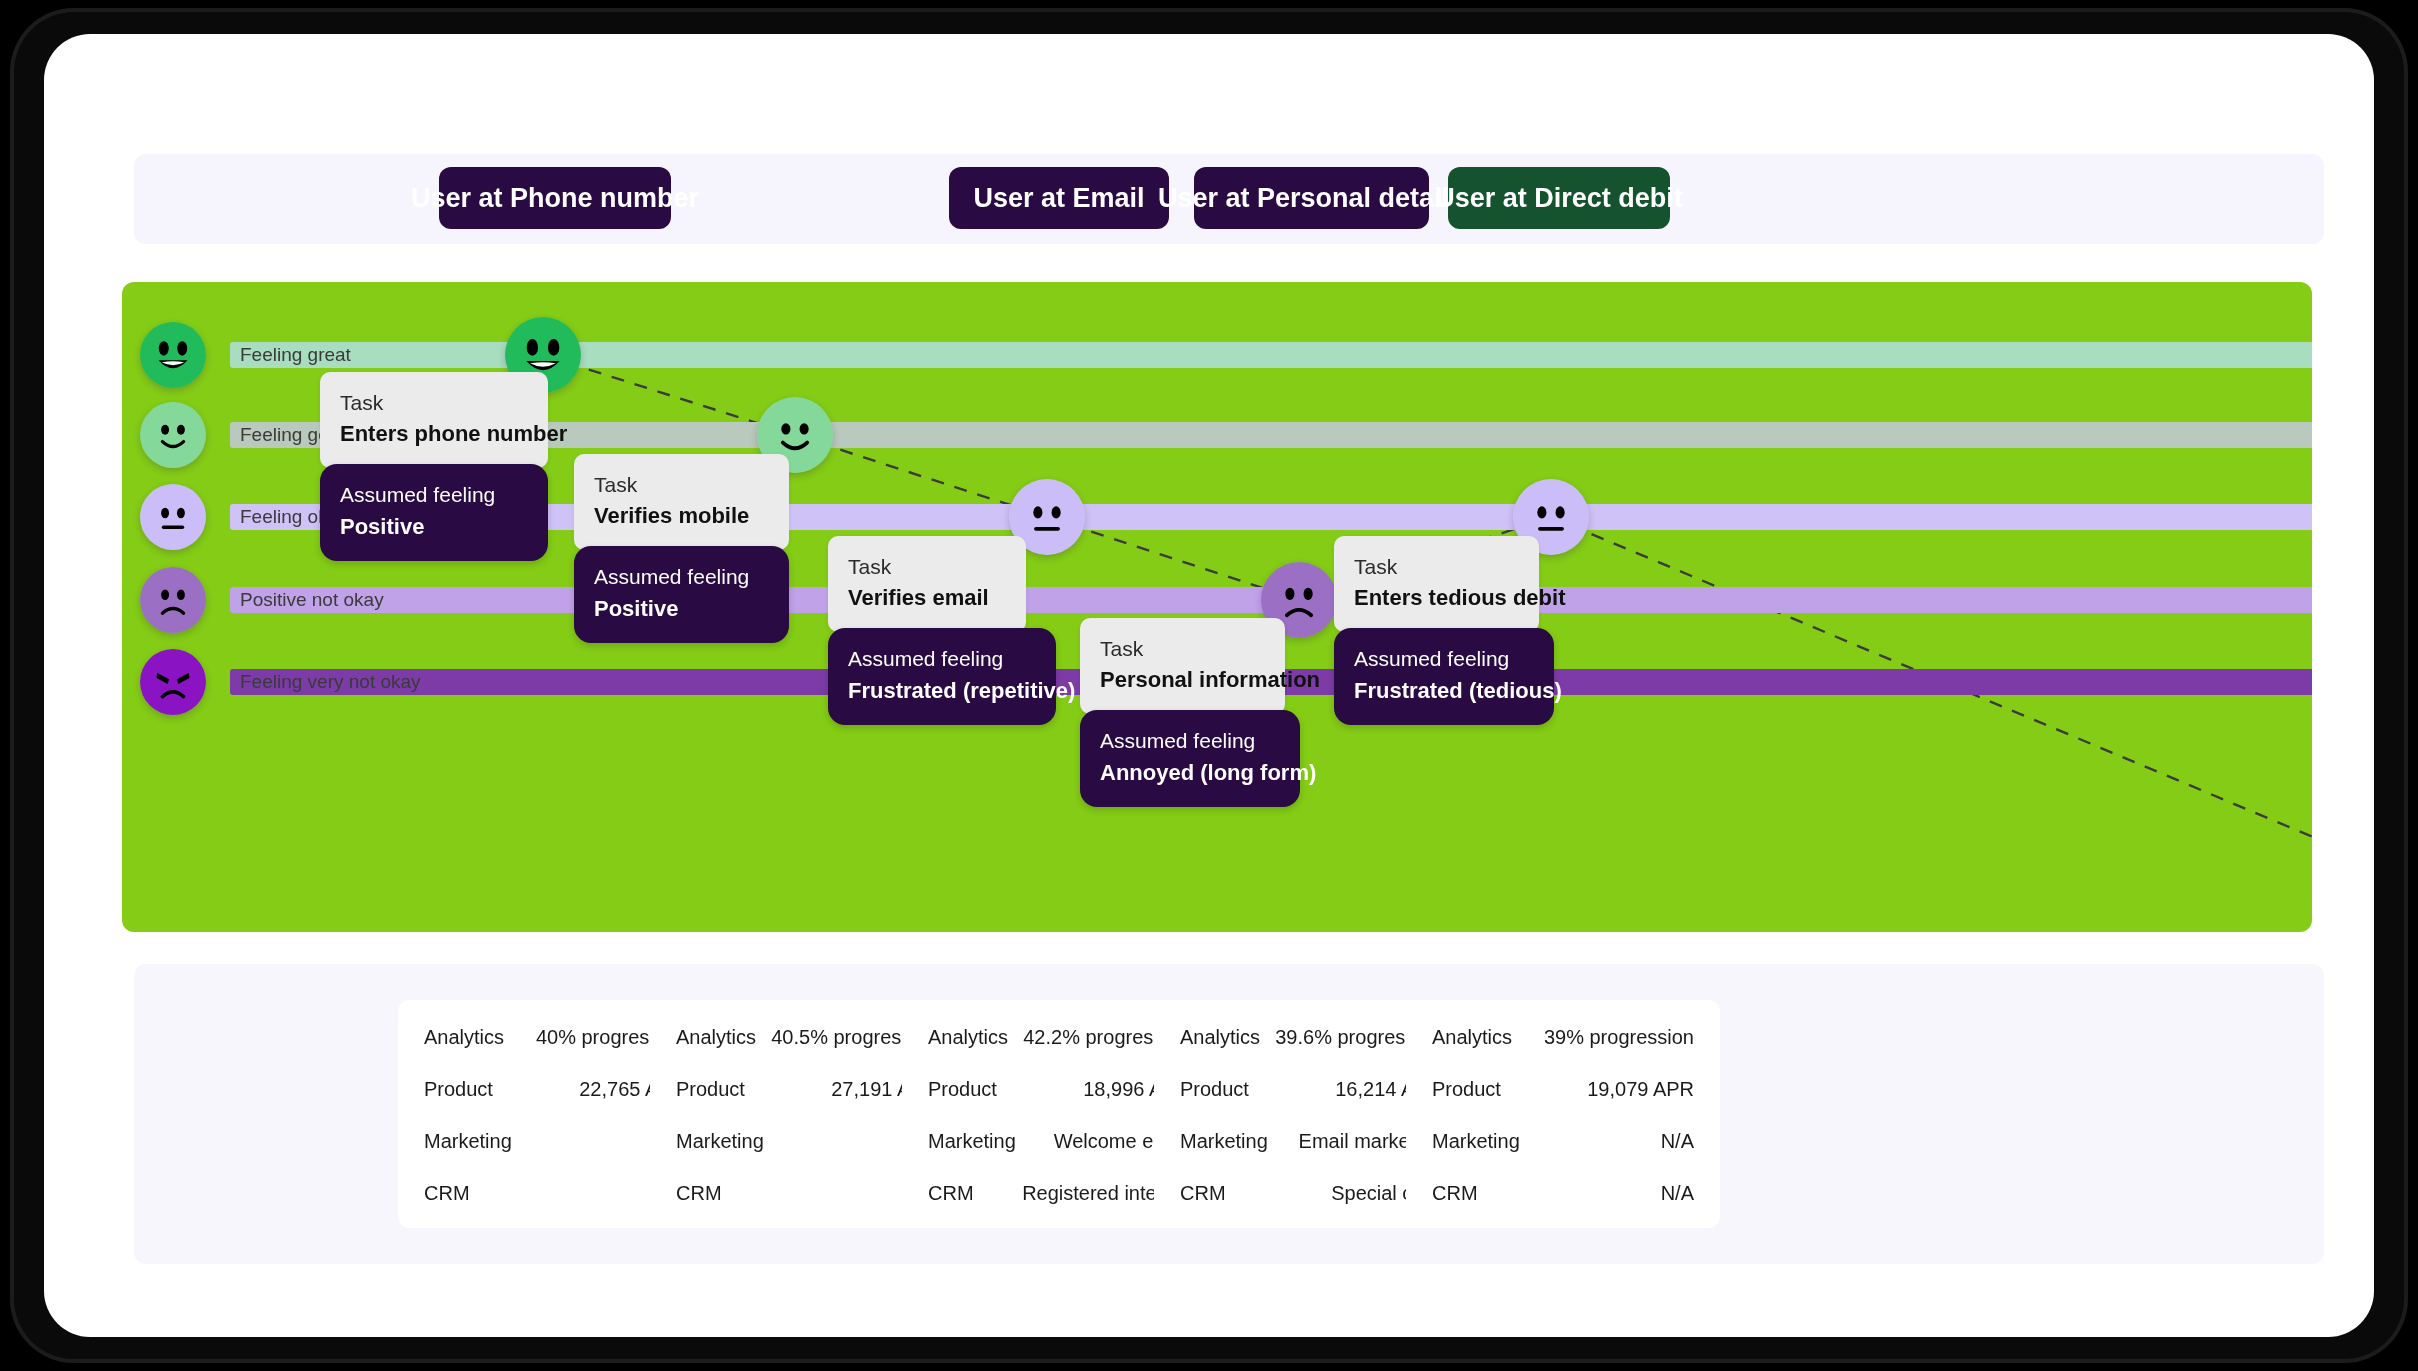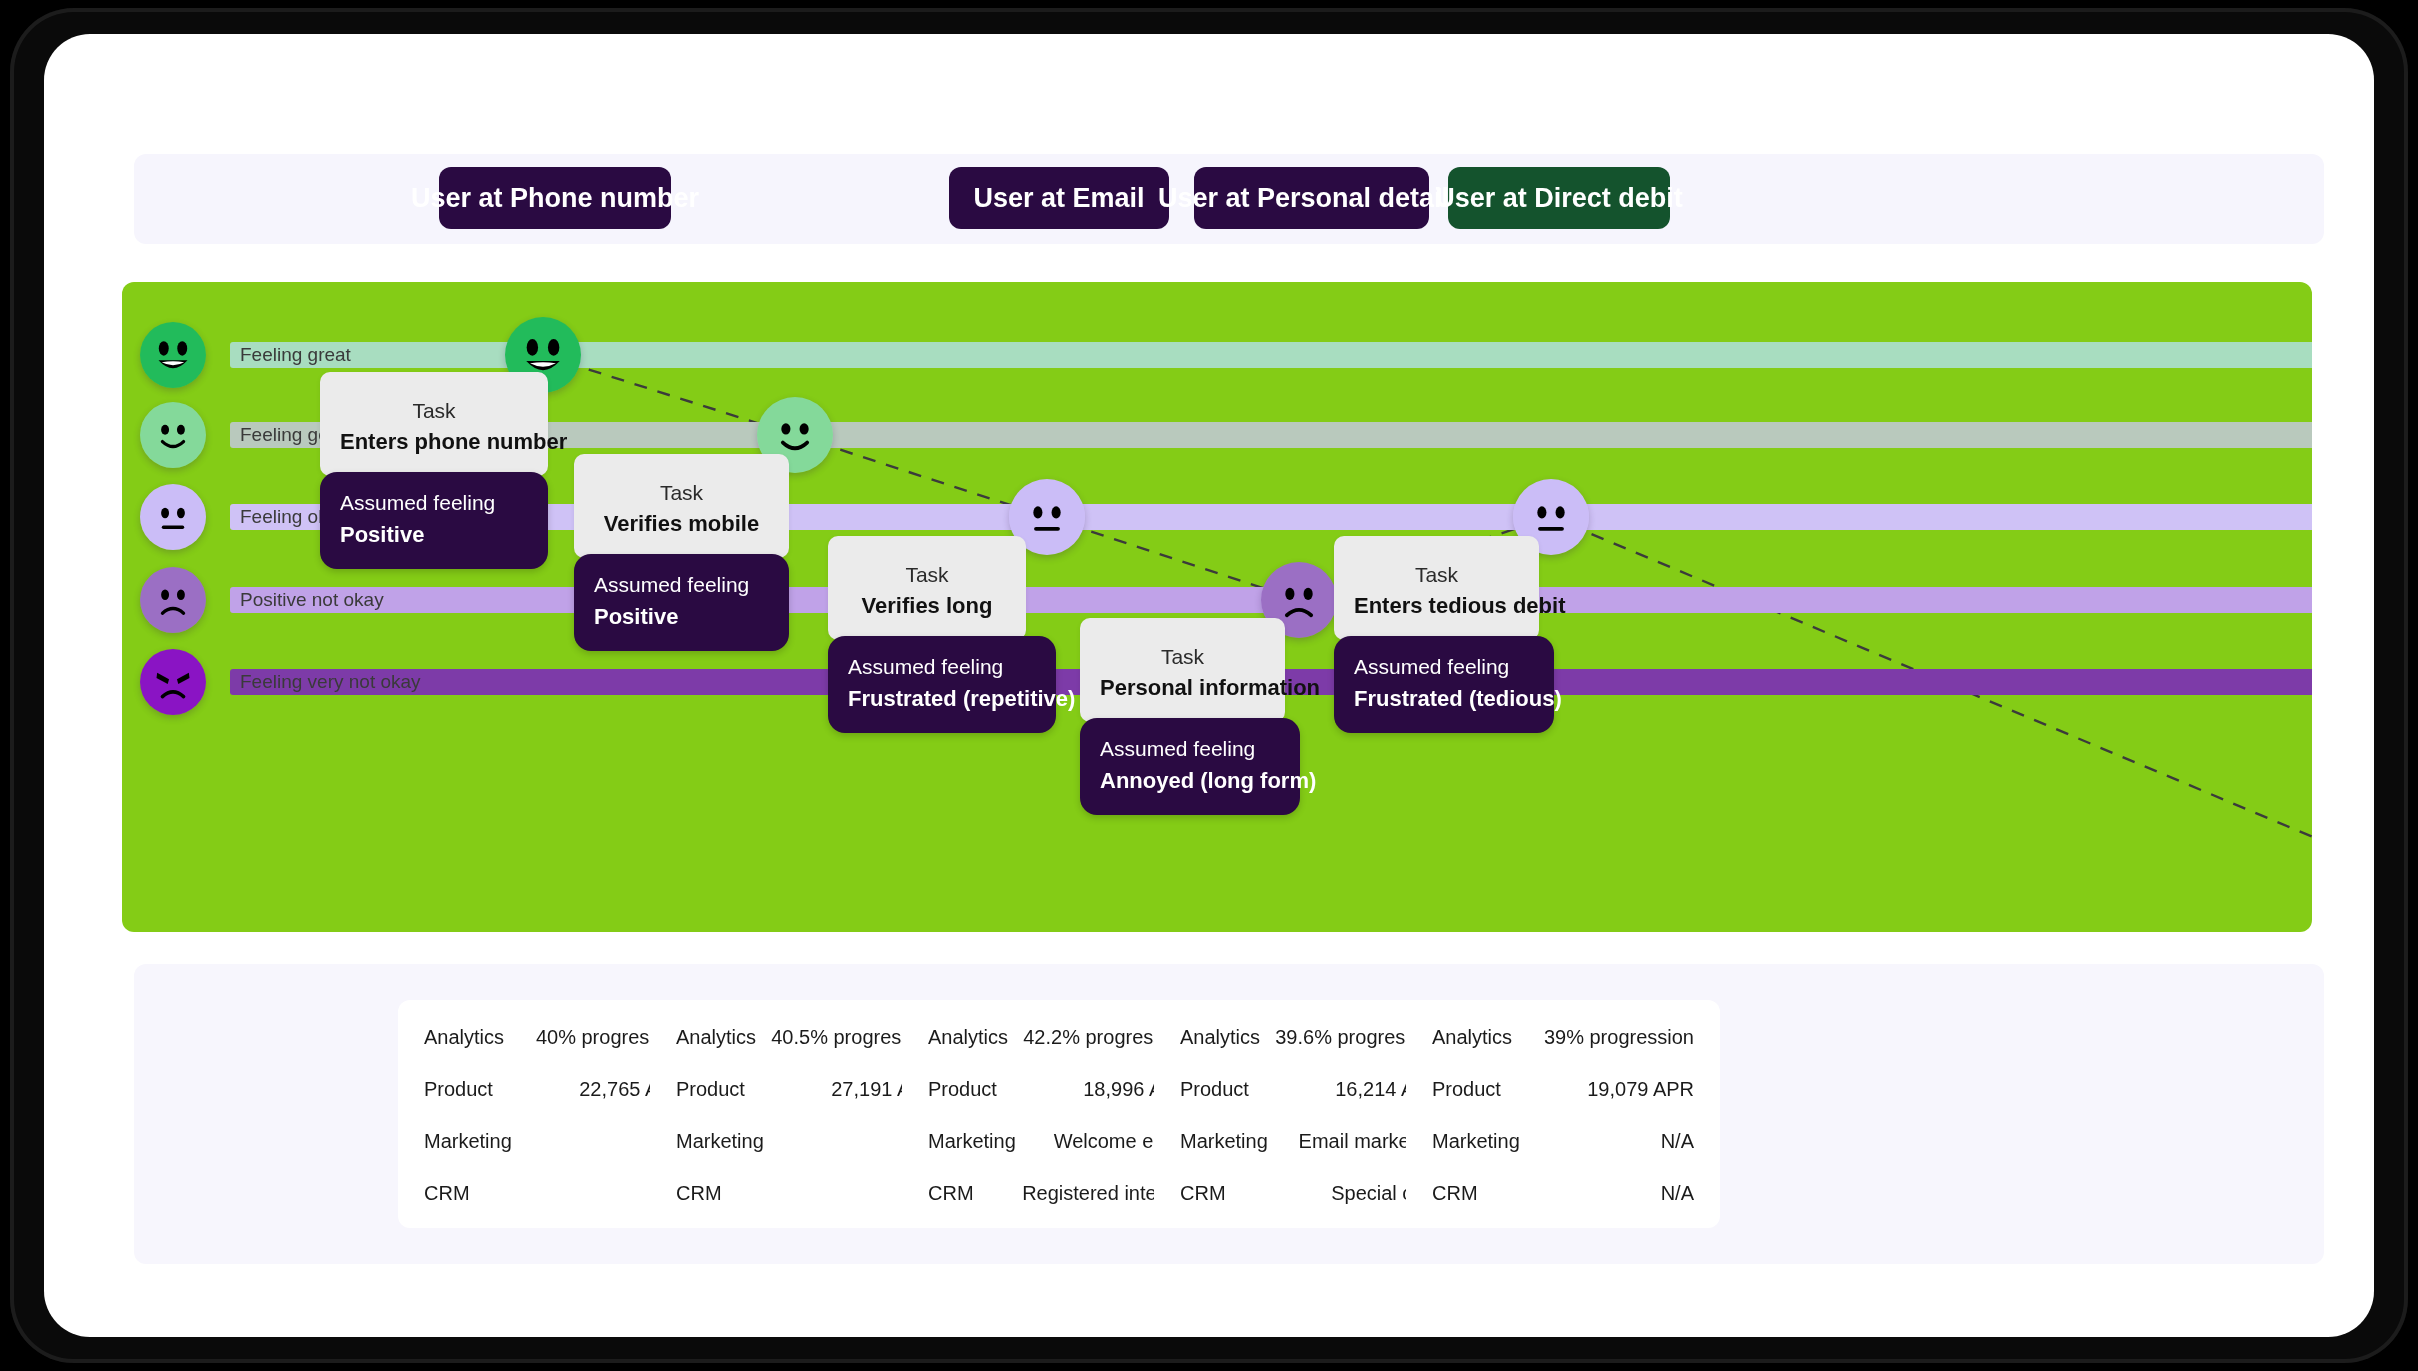--- a/index.html
+++ b/index.html
@@ -108,24 +108,23 @@
     width: 2190px;
     height: 650px;
     pointer-events: none;
   }
 
   
   .tooltip { position: absolute; }
   .tip-task {
     background: #ebebeb;
     border-radius: 10px;
-    padding: 24px 20px 18px 20px;
+    padding: 16px 20px 18px 20px;
     box-sizing: border-box;
     box-shadow: 0 2px 5px rgba(0,0,0,0.08);
-    text-align: center;
   }
   .tip-feel {
     background: #2a0a42;
     border-radius: 17px;
     padding: 16px 20px 18px 20px;
     box-sizing: border-box;
     margin-top: -4px;
     position: relative;
     box-shadow: 0 3px 7px rgba(0,0,0,0.18);
   }
@@ -303,21 +302,21 @@
             <div class="tip-value">Verifies mobile</div>
           </div>
           <div class="tip-feel" style="background: rgb(42, 10, 66); width: 215px;">
             <div class="tip-label">Assumed feeling</div>
             <div class="tip-value">Positive</div>
           </div>
         </div>
         <div class="tooltip" style="left: 706px; top: 254px; z-index: 6;">
           <div class="tip-task" style="background: rgb(235, 235, 235); width: 198px;">
             <div class="tip-label">Task</div>
-            <div class="tip-value">Verifies long</div>
+            <div class="tip-value">Verifies email</div>
           </div>
           <div class="tip-feel" style="background: rgb(42, 10, 66); width: 228px;">
             <div class="tip-label">Assumed feeling</div>
             <div class="tip-value">Frustrated (repetitive)</div>
           </div>
         </div>
         <div class="tooltip" style="left: 958px; top: 336px; z-index: 6;">
           <div class="tip-task" style="background: rgb(235, 235, 235); width: 205px;">
             <div class="tip-label">Task</div>
             <div class="tip-value">Personal information</div>

